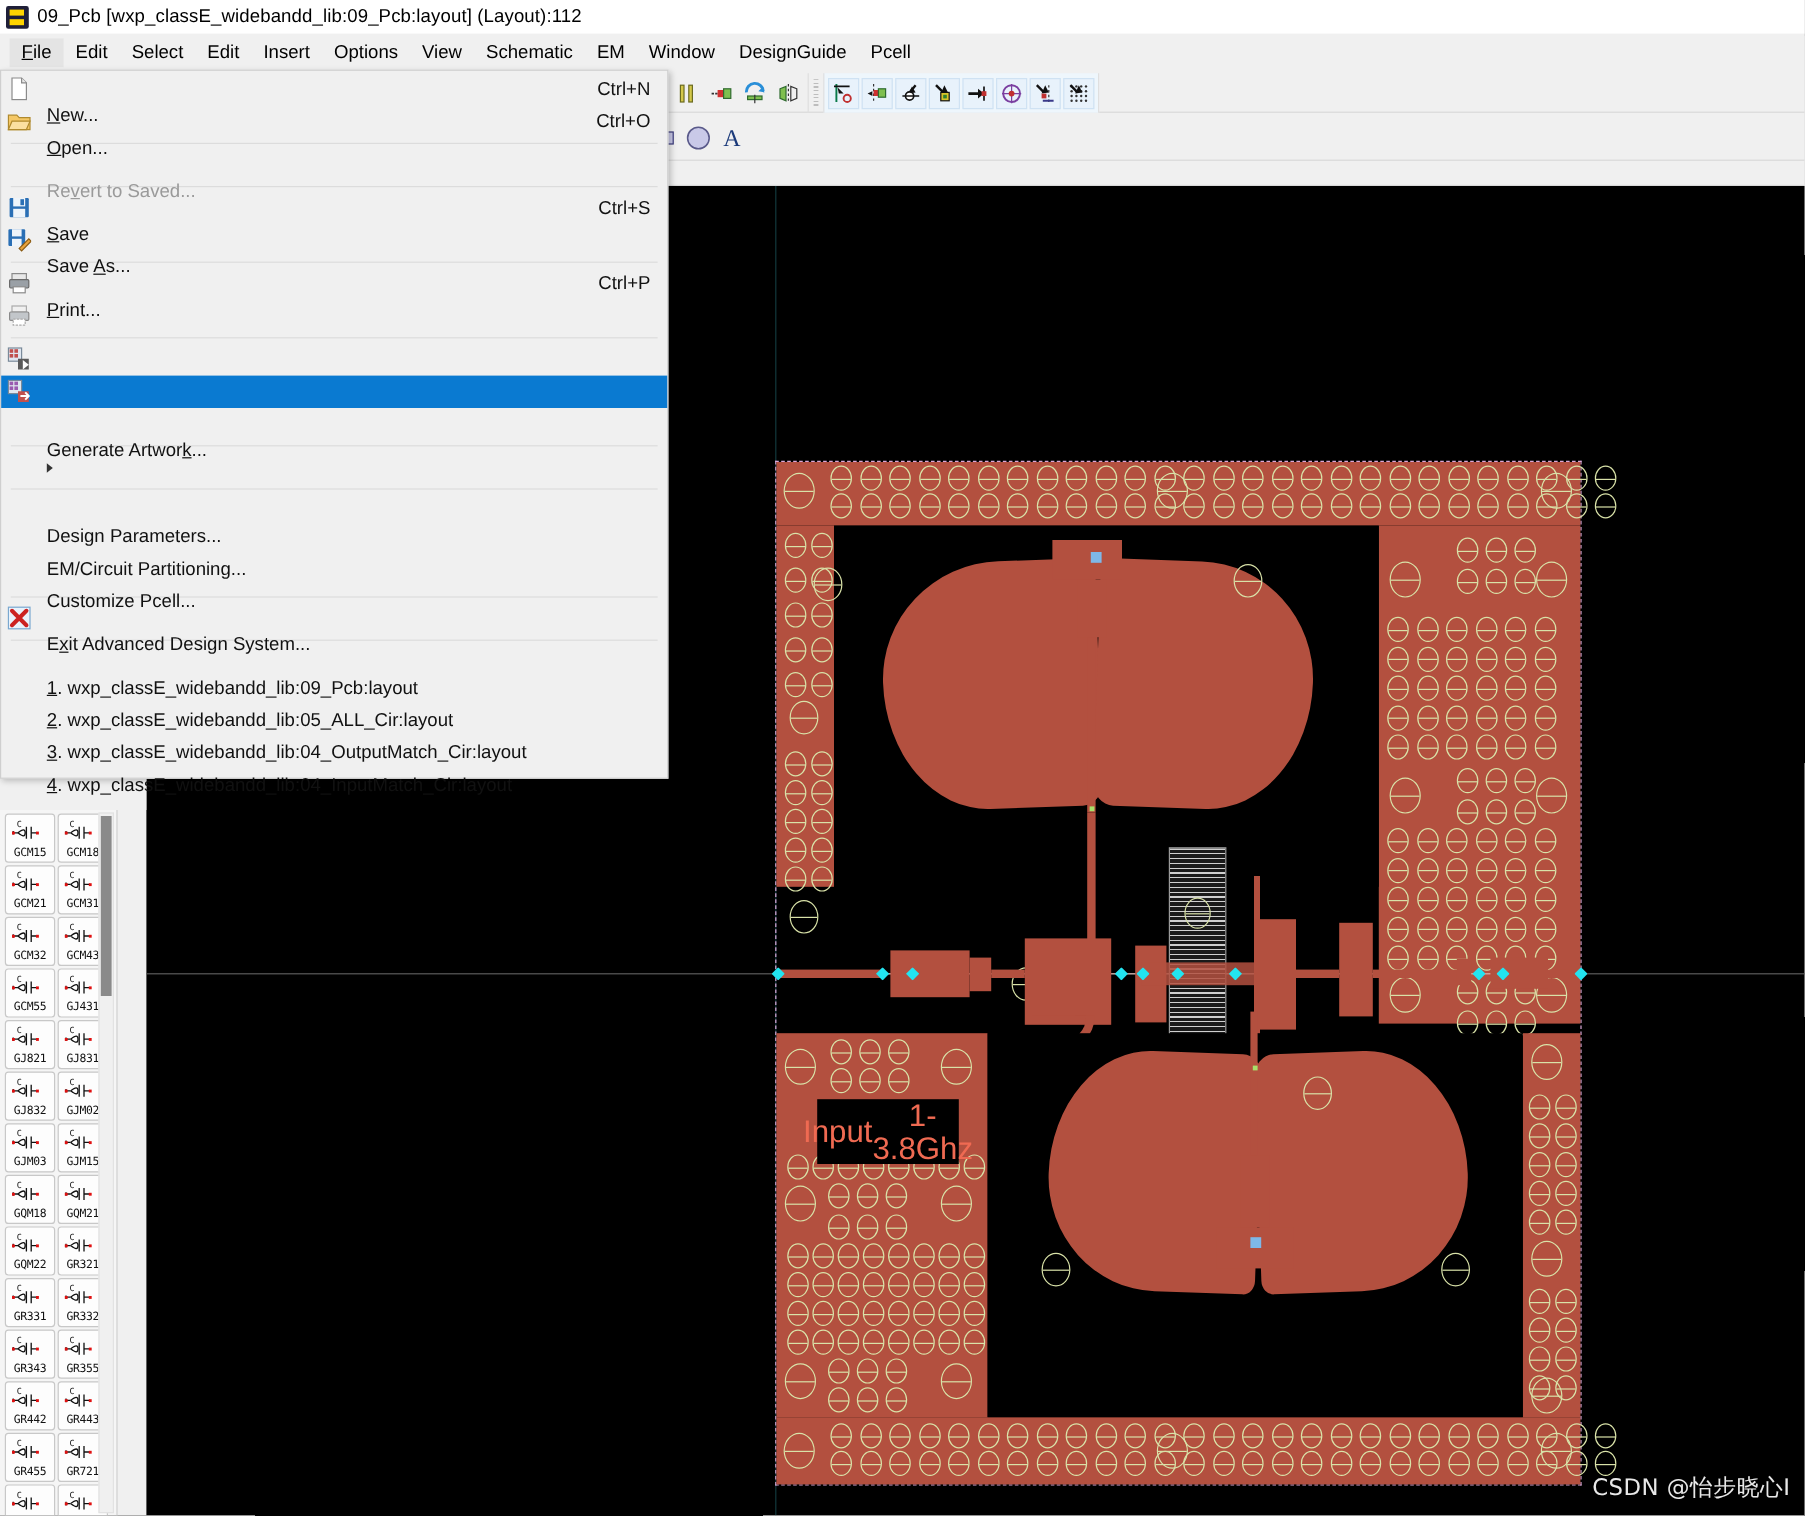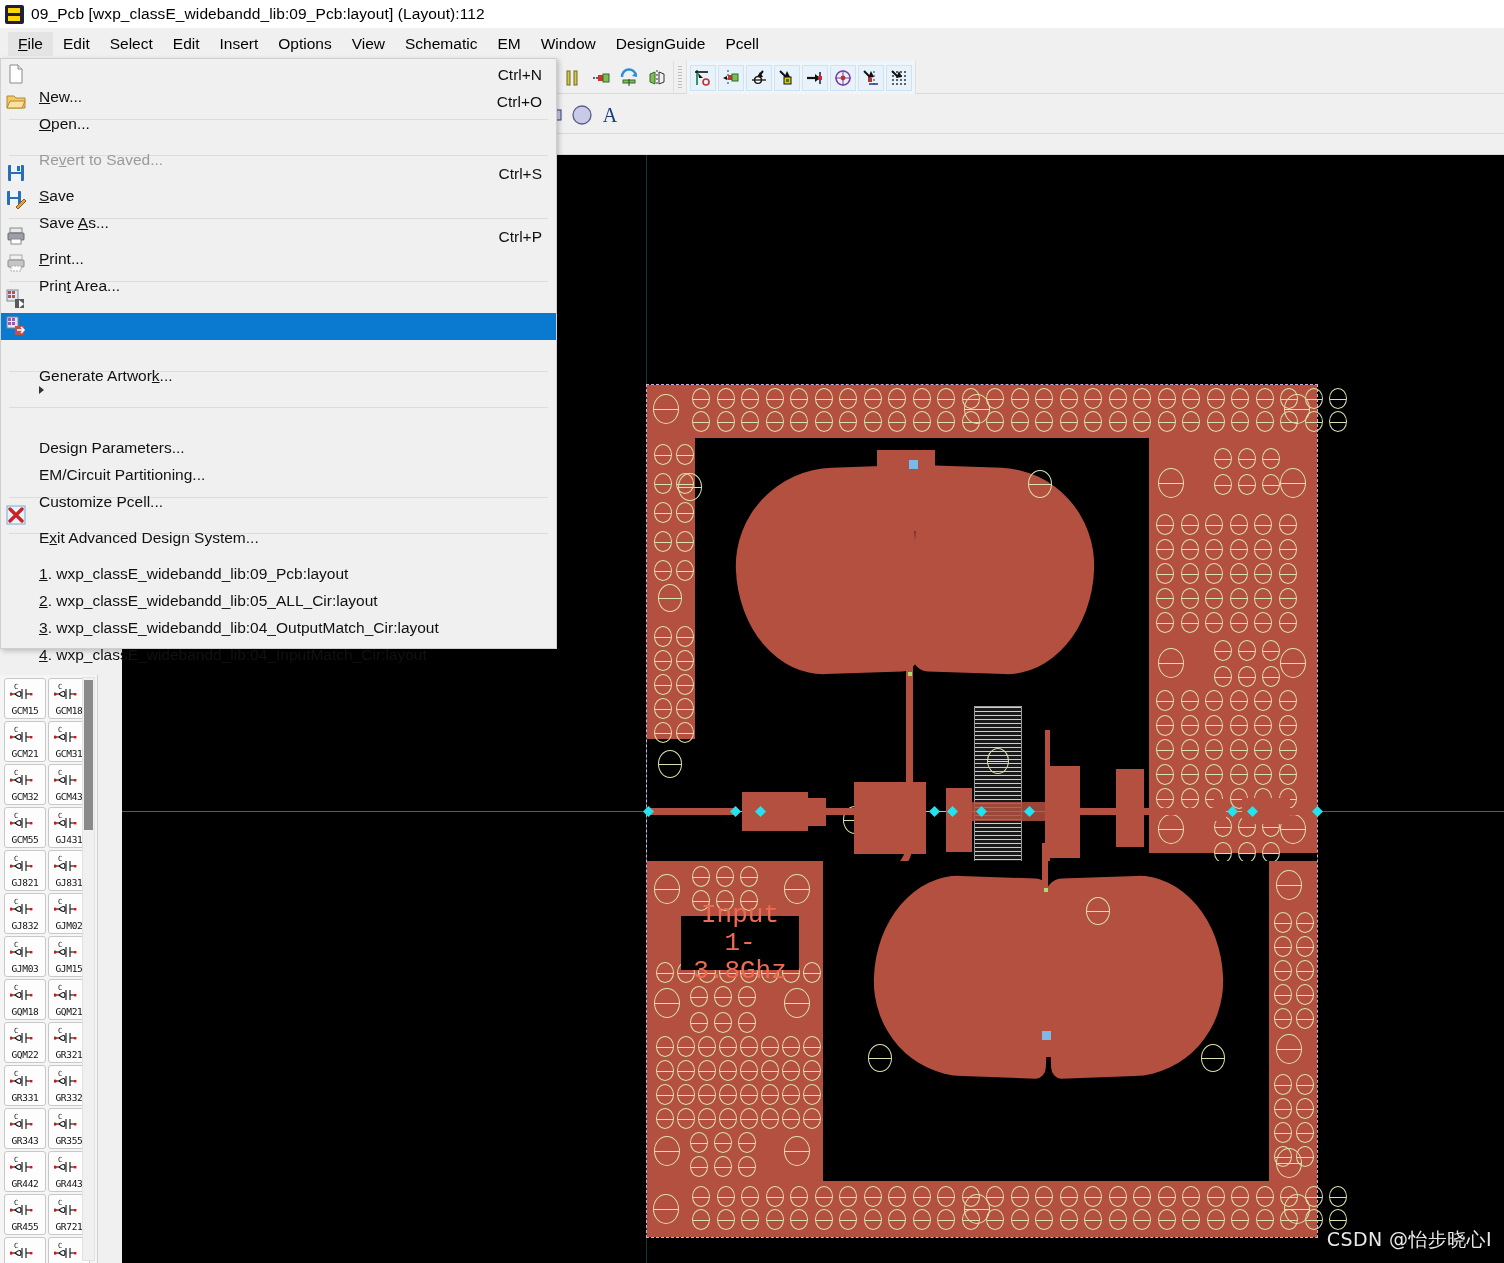--- a/index.html
+++ b/index.html
@@ -94,22 +94,22 @@
   .blackwin{position:absolute;background:#000;}
   .dashbox{position:absolute;border:1px dashed #d9a8d9;box-sizing:border-box;}
 
   .via{position:absolute;border:1px solid #d9e2a8;border-radius:50%;box-sizing:border-box;}
   .via::after{content:"";position:absolute;left:0;right:0;top:50%;height:1px;background:#d9e2a8;}
 
   .fan{position:absolute;background:#b3503f;}
 
   .labelbox{
     position:absolute;background:#000;color:#ef6a52;
-    font-family:Liberation Mono, monospace;text-align:center;line-height:1.08;
-    display:flex;flex-direction:column;justify-content:center;align-items:center;
+    font-family:Liberation Sans, sans-serif;text-align:center;line-height:1.08;
+    display:flex;flex-direction:row;justify-content:center;align-items:center;
   }
   .labelbox .l1{font-size:26px;}
   .labelbox .l2{font-size:26px;}
 
   .trace{position:absolute;background:#b3503f;}
   .hatch{position:absolute;
     background:repeating-linear-gradient(to bottom,#cfcfcf 0 1px,#1a1a1a 1px 4px);
     border:1px solid #9a9a9a;box-sizing:border-box;}
   .centerline{position:absolute;height:1px;background:#d8b6ae;}
   .pin{position:absolute;width:11px;height:11px;background:#22e4f0;
@@ -1194,21 +1194,20 @@
             </svg></span>
           <span class="lbl"><u class="acckey">P</u>rint...</span>
           <span class="acc">Ctrl+P</span>
         </div>
         <div class="mrow">
           <span class="mico"><svg width="20" height="20" viewBox="0 0 20 20">
               <rect x="4" y="2" width="12" height="5" fill="#f0f0f0" stroke="#aaa"></rect>
               <rect x="2" y="7" width="16" height="7" rx="1" fill="#c2c6ca" stroke="#8a8a8a"></rect>
               <rect x="5" y="13" width="10" height="5" fill="#fff" stroke="#aaa" stroke-dasharray="2 1"></rect>
             </svg></span>
-          <span class="lbl">Prin<u class="acckey">t</u> Area...</span>
         </div>
         <div class="msep"></div>
         <div class="mrow">
           <span class="mico"><svg width="20" height="20" viewBox="0 0 20 20">
               <rect x="1" y="1" width="11" height="11" fill="#dfe6ef" stroke="#7a8a9a"></rect>
               <g fill="#c0504d">
                 <rect x="2" y="2" width="3" height="3"></rect>
                 <rect x="6" y="2" width="3" height="3"></rect>
                 <rect x="2" y="6" width="3" height="3"></rect>
                 <rect x="6" y="6" width="3" height="3"></rect>

